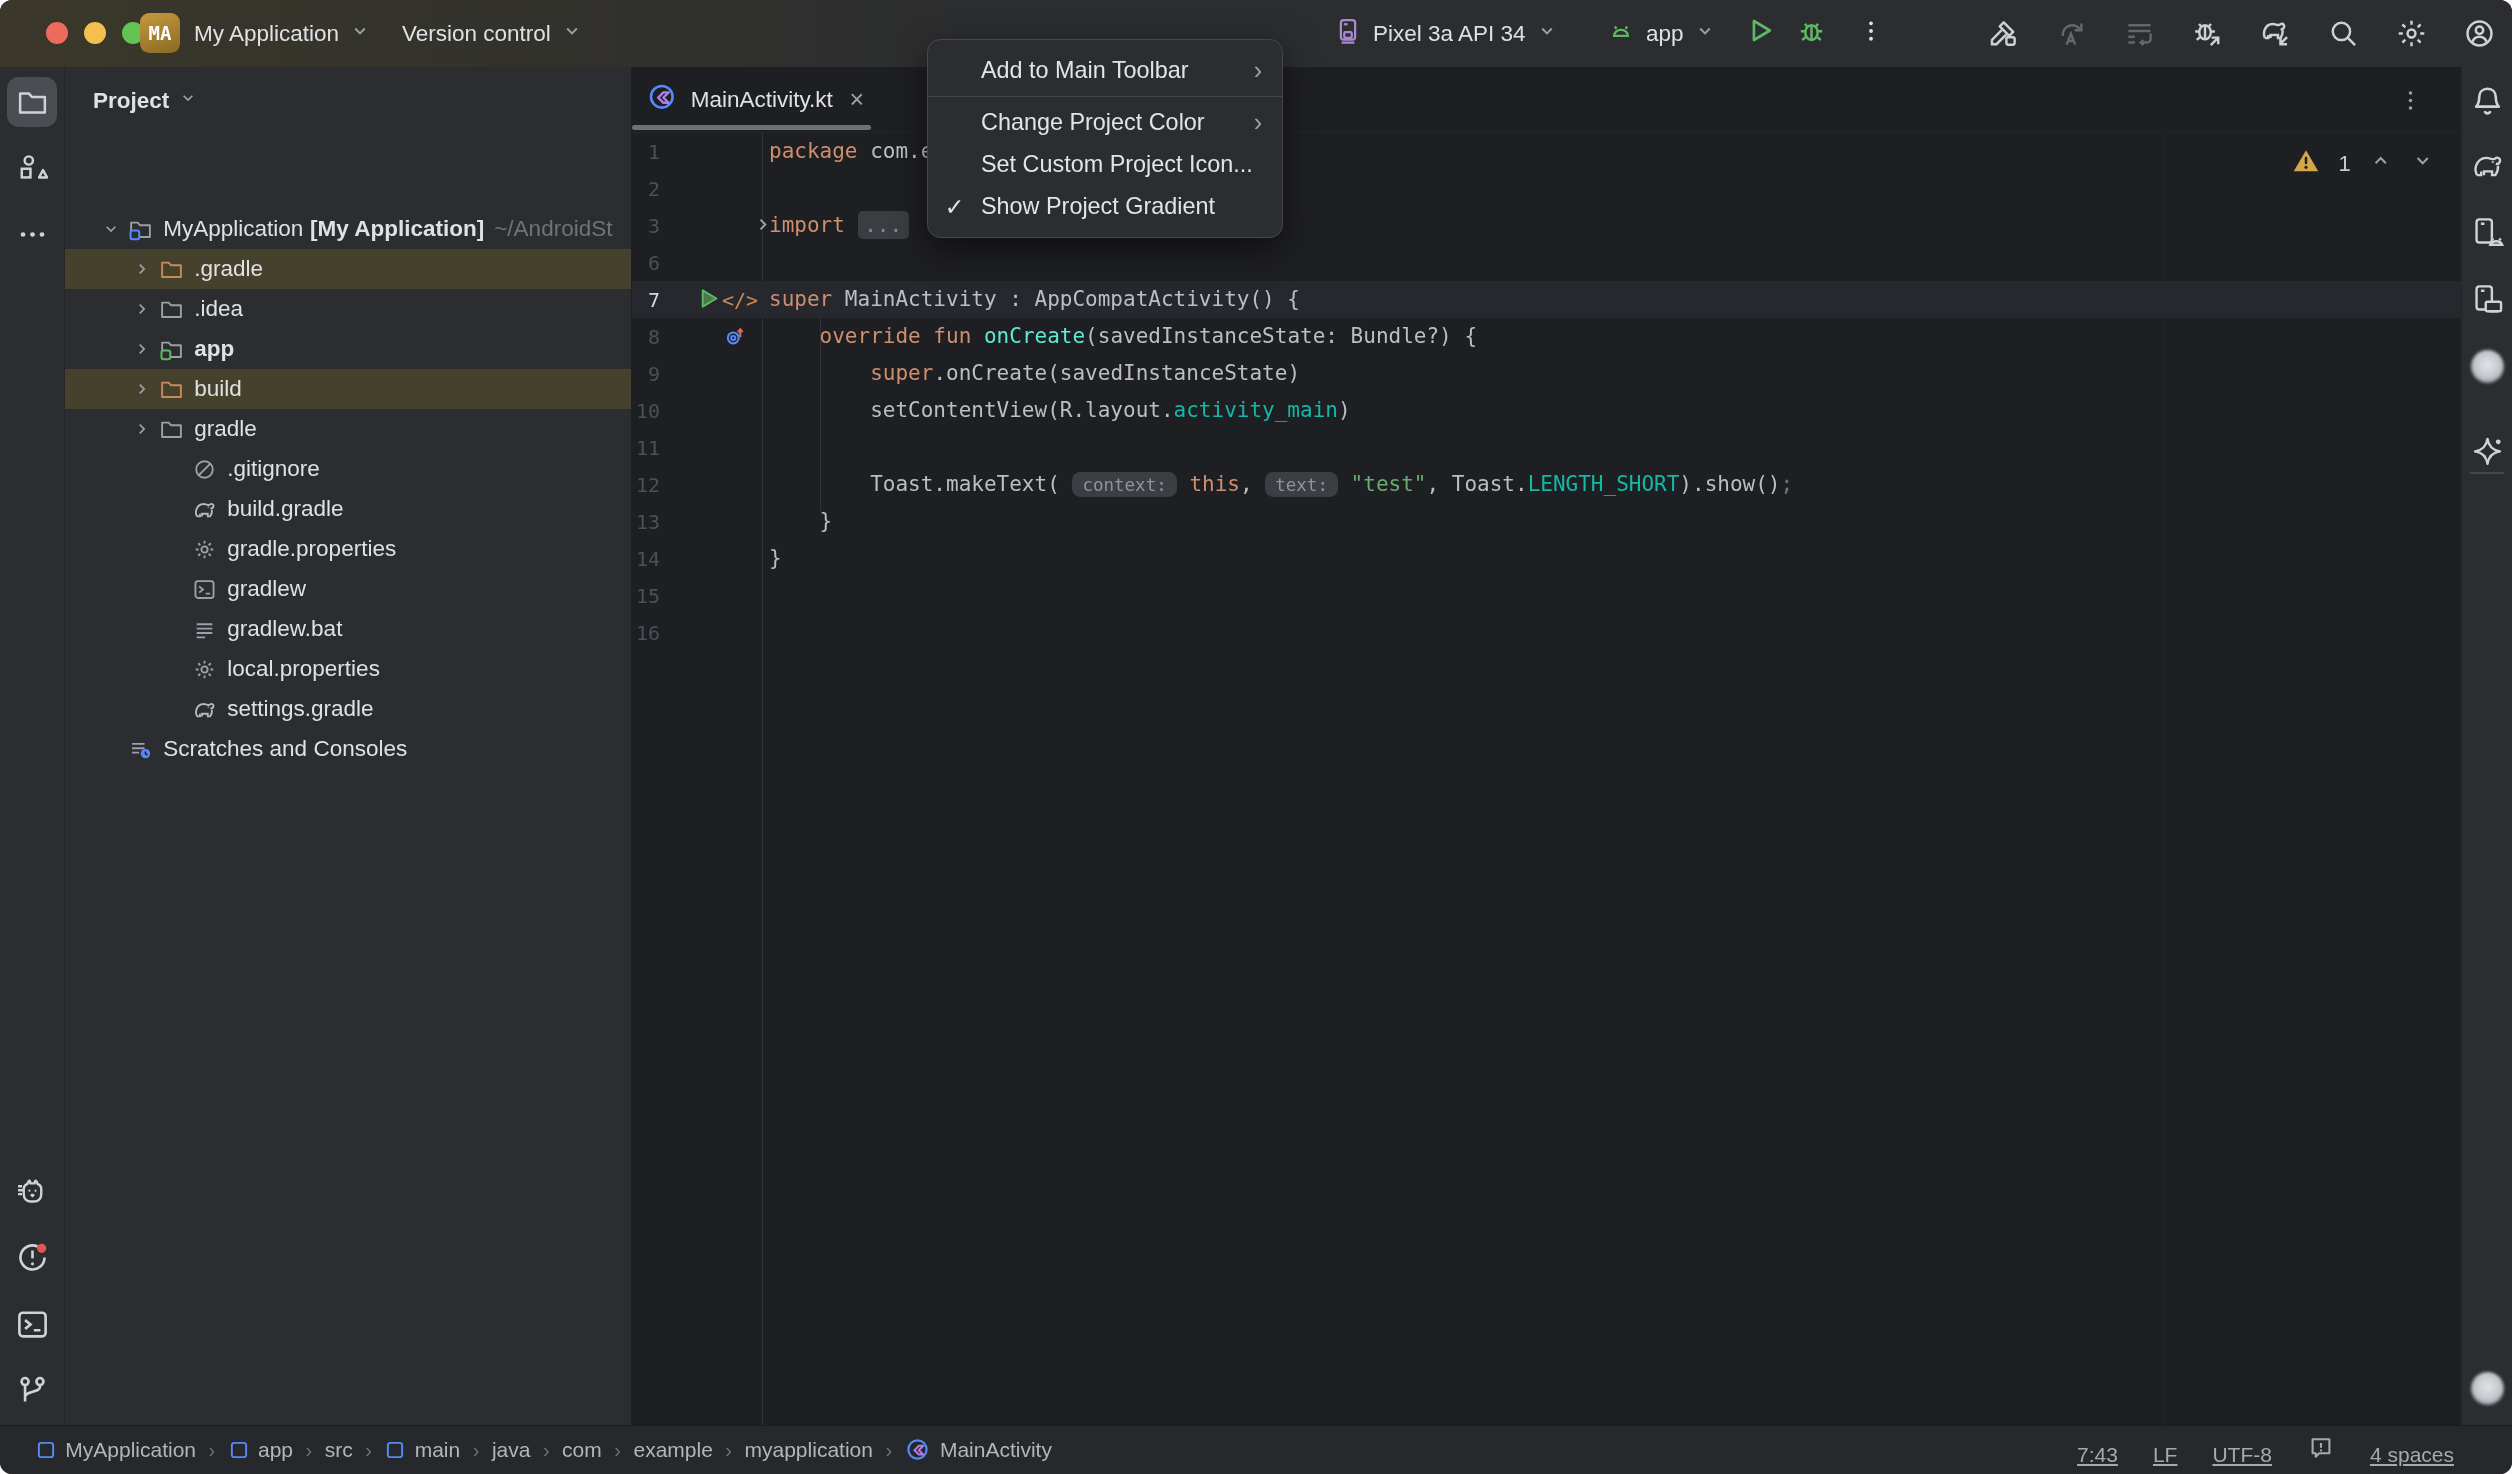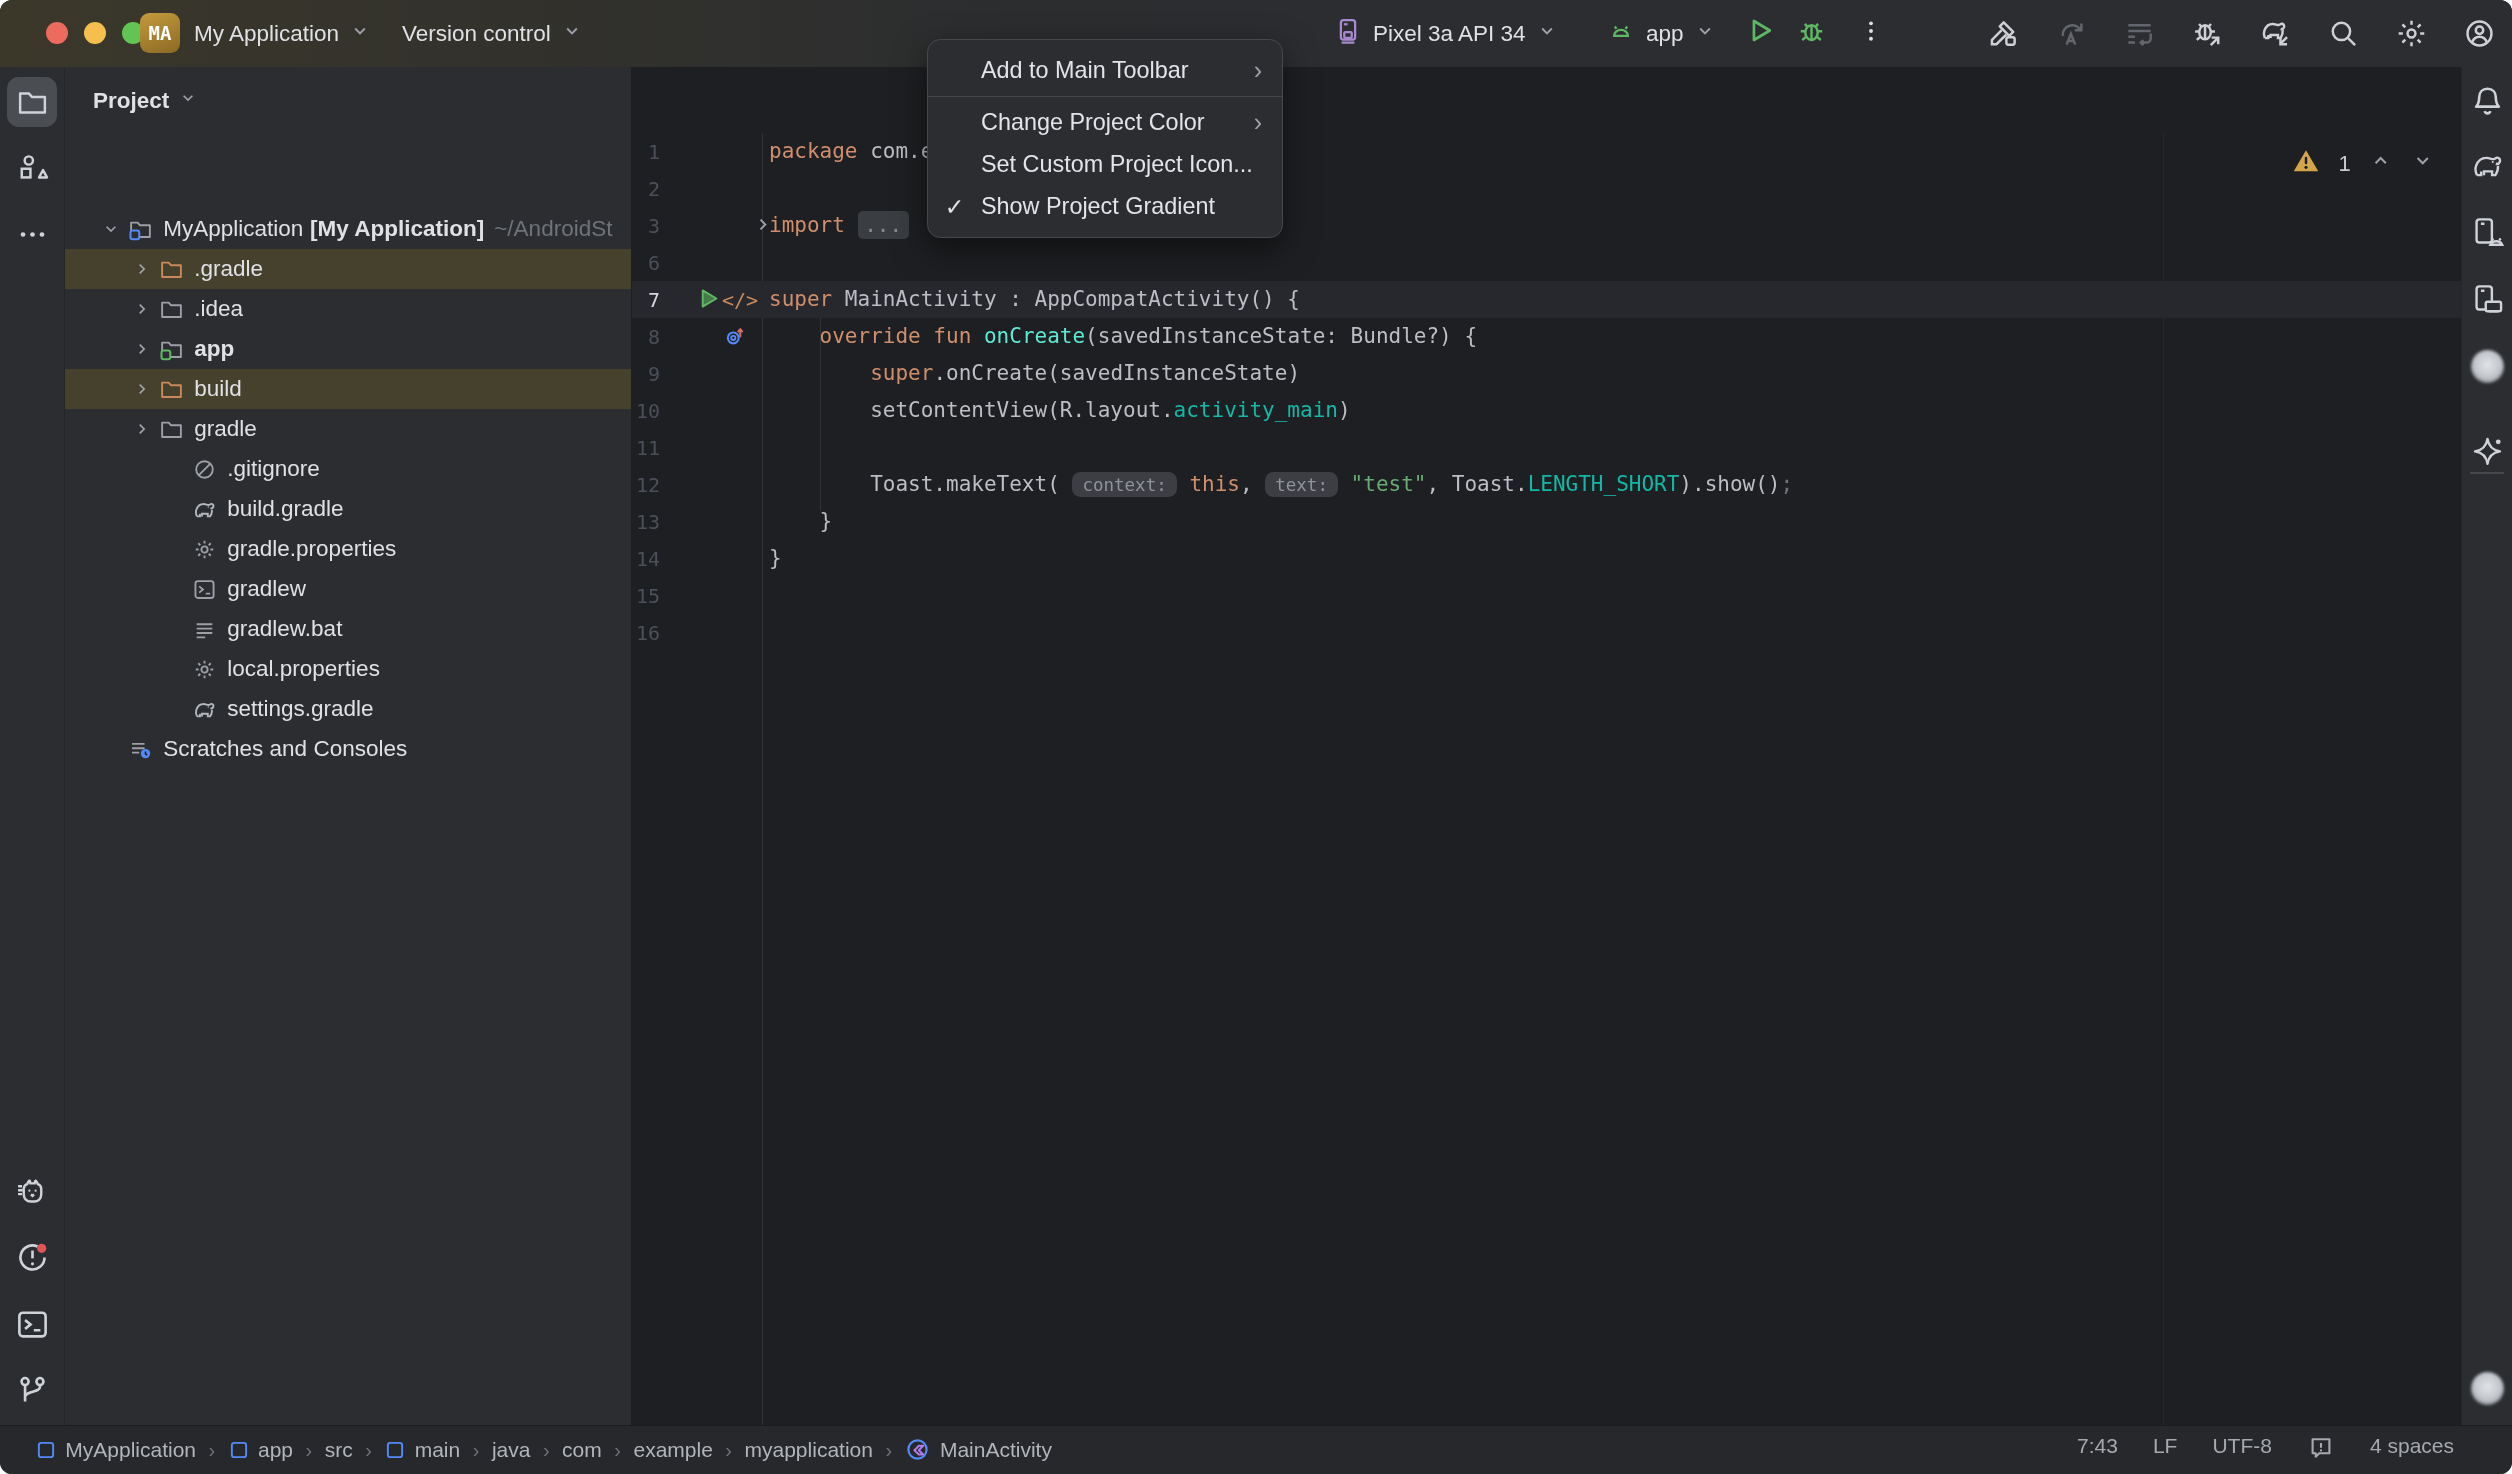--- a/index.html
+++ b/index.html
@@ -69,21 +69,21 @@
     color:#e2e4e9;font-size:23.4px;}
   .menu-check{position:absolute;left:16.7px;top:50%;transform:translateY(-50%);color:#dfe1e5;font-size:23.4px;}
   .menu-sub{margin-left:auto;color:#9da0a8;font-size:25px;}
   .menu-sep{height:0.8px;background:#43454b;margin:5px 0;}
   
   .statusbar{position:absolute;left:0;right:0;bottom:0;height:48px;background:#26282b;border-top:0.8px solid #1b1c1f;
     display:flex;align-items:center;color:#a6a9af;font-size:21px;}
   .crumbs{display:flex;align-items:center;gap:12.5px;margin-left:35px;color:#b2b5bc;}
   .crumb{display:flex;align-items:center;gap:8.3px;}
   .crumb-sep{color:#6f737a;font-size:20px;}
-  .status-right{margin-left:auto;display:flex;align-items:flex-start;gap:35px;margin-right:58px;}
+  .status-right{margin-left:auto;display:flex;align-items:flex-end;gap:35px;margin-right:58px;text-decoration:underline;}
   .blur-circle{width:33px;height:33px;border-radius:50%;background:radial-gradient(circle at 50% 45%,#eceef1 0%,#c9ccd2 55%,#8e9197 75%,#5a5d63 100%);filter:blur(1.7px);opacity:.95;}
 </style>
 </head>
 <body>
 
 <div class="window">
 
   <div class="titlebar">
     <div class="traffic">
       <span class="tl red"></span>
@@ -435,20 +435,36 @@
               <circle cx="11.2" cy="10.6" r="3" fill="#548af7" stroke="none"></circle>
               <path d="M11.2 9.2v1.6l1.1.7" stroke="#1e1f22" stroke-width="1"></path>
             </svg>
           </span>
           <span>Scratches and Consoles</span>
         </div>
       </div>
   </div>
 
   <div class="editor">
+    <div class="tabbar">
+      <div class="tab">
+        <span><svg width="32" height="32" viewBox="0 0 16 16" fill="none">
+              <circle cx="7.4" cy="7.4" r="5.4" stroke="#548af7" stroke-width="1.3"></circle>
+              <path d="M8.2 5.2 5.6 7.8l2.6 2.6h2.6L8.2 7.8l2.6-2.6z" stroke="#b07ce8" stroke-width="1.2" stroke-linejoin="round"></path>
+            </svg></span>
+        <span class="tab-title">MainActivity.kt</span>
+        <span class="tab-close">×</span>
+      </div>
+      <div class="tab-underline"></div>
+      <div class="tab-more"><svg width="27" height="27" viewBox="0 0 16 16" fill="currentColor">
+            <circle cx="8" cy="3.6" r="1.05"></circle>
+            <circle cx="8" cy="8" r="1.05"></circle>
+            <circle cx="8" cy="12.4" r="1.05"></circle>
+          </svg></div>
+    </div>
 
     <div class="inspect">
       <span><svg width="28" height="28" viewBox="0 0 16 16">
             <path d="M8 1.8 15 13.8H1z" fill="#d5a54a"></path>
             <rect x="7.3" y="5.6" width="1.4" height="4.2" rx="0.7" fill="#1e1f22"></rect>
             <circle cx="8" cy="11.6" r="0.9" fill="#1e1f22"></circle>
           </svg></span>
       <span>1</span>
       <span class="chev"><svg width="23.4" height="23.4" viewBox="0 0 16 16" fill="none" stroke="currentColor" stroke-width="1.4">
             <path d="M4.5 9.7 8 6.2l3.5 3.5"></path>

